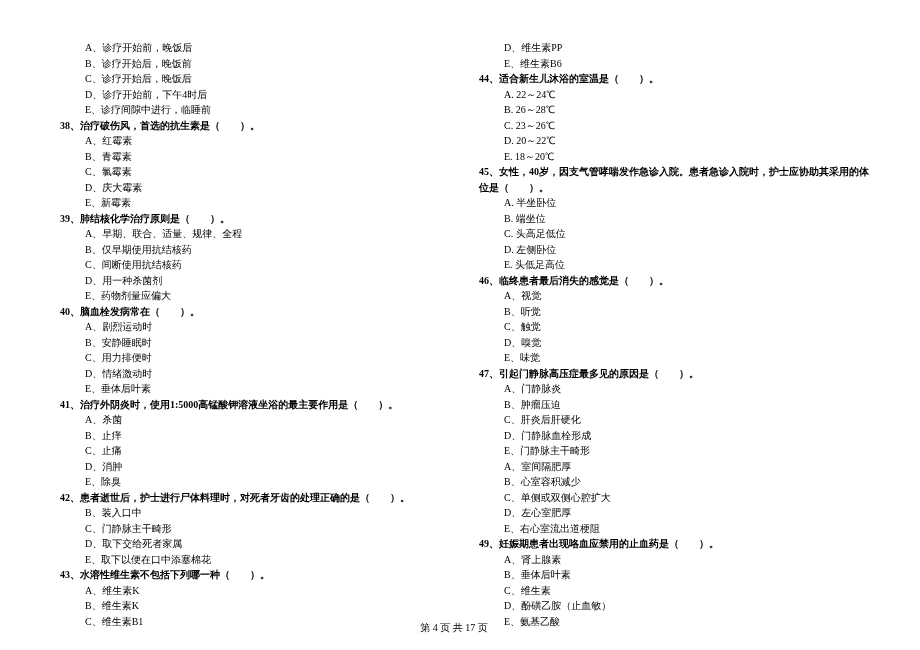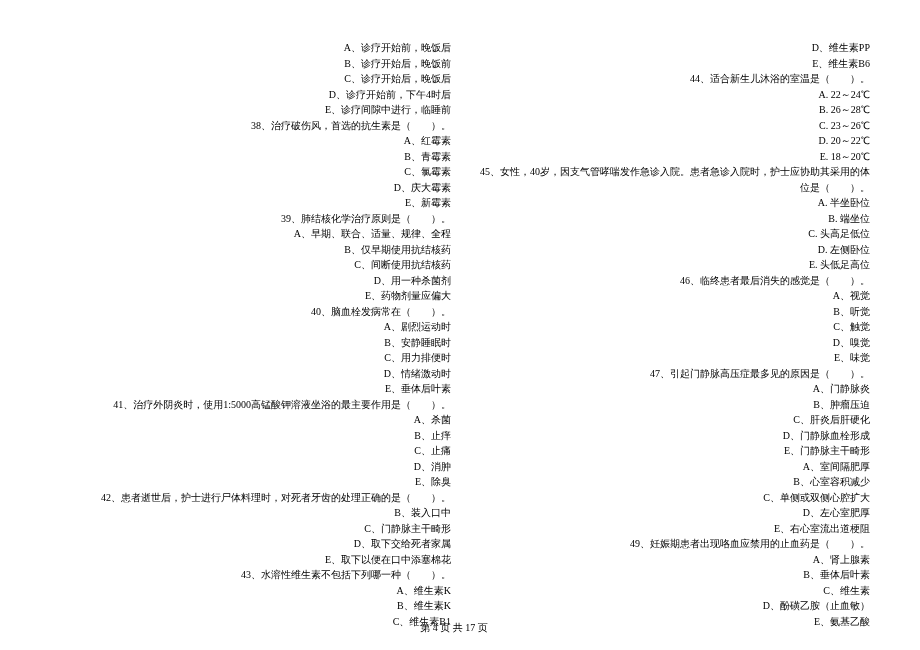--- a/index.html
+++ b/index.html
@@ -14,31 +14,31 @@
       font-family: "SimSun", "宋体", serif;
       font-size: 10px;
       color: #000;
       padding: 40px 50px 20px 50px;
       position: relative;
     }
     .columns {
       display: flex;
       gap: 18px;
       height: 570px;
-      text-align: right;
     }
     .col {
       flex: 1;
       line-height: 1.55;
     }
     .option {
       padding-left: 35px;
     }
     .question {
       padding-left: 10px;
+      font-weight: bold;
     }
     .footer {
       position: absolute;
       bottom: 15px;
       left: 0;
       right: 12px;
       text-align: center;
       font-size: 10px;
     }
   </style>

